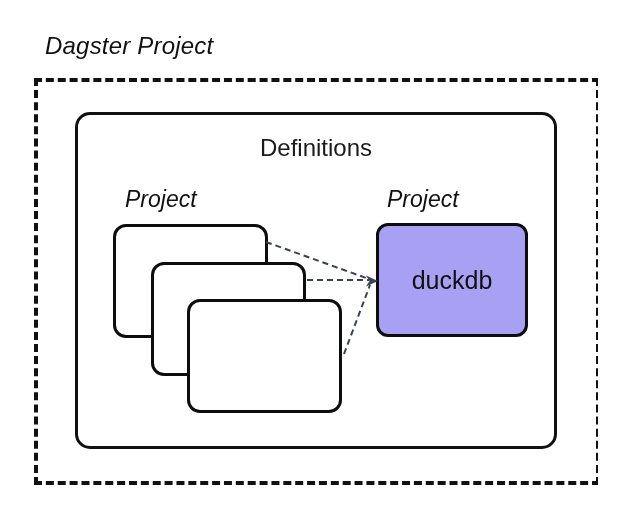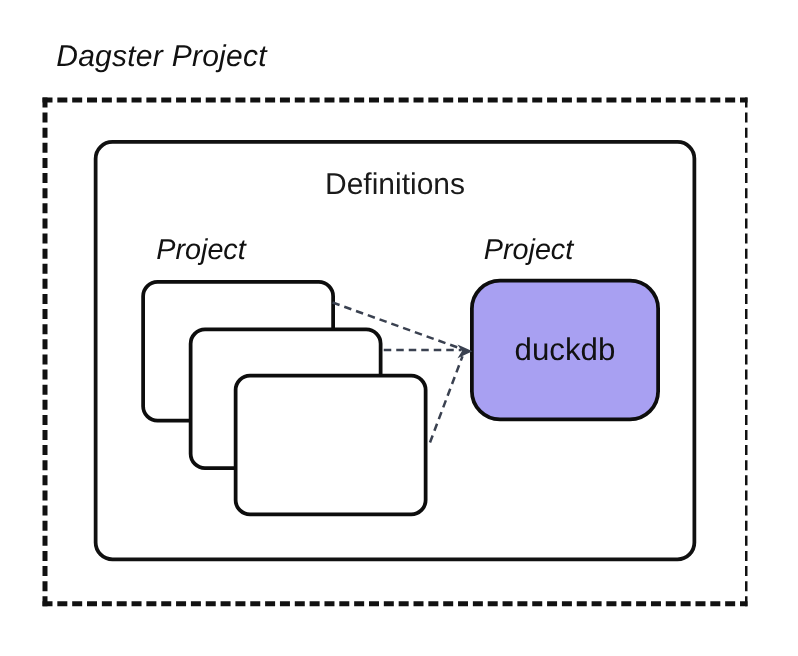--- a/index.html
+++ b/index.html
@@ -71,21 +71,21 @@
   .card-back   { left: 113px; top: 224px; z-index: 1; }
   .card-middle { left: 151px; top: 262px; z-index: 2; }
   .card-front  { left: 187px; top: 299px; z-index: 3; }
   .resource-node {
     position: absolute;
     left: 376px;
     top: 223px;
     width: 152px;
     height: 114px;
     border: 3.5px solid #0d0d0d;
-    border-radius: 24px;
+    border-radius: 12px;
     box-sizing: border-box;
     display: flex;
     align-items: center;
     justify-content: center;
     z-index: 2;
   }
   .resource-node-label {
     font-size: 25px;
     color: #111111;
   }

